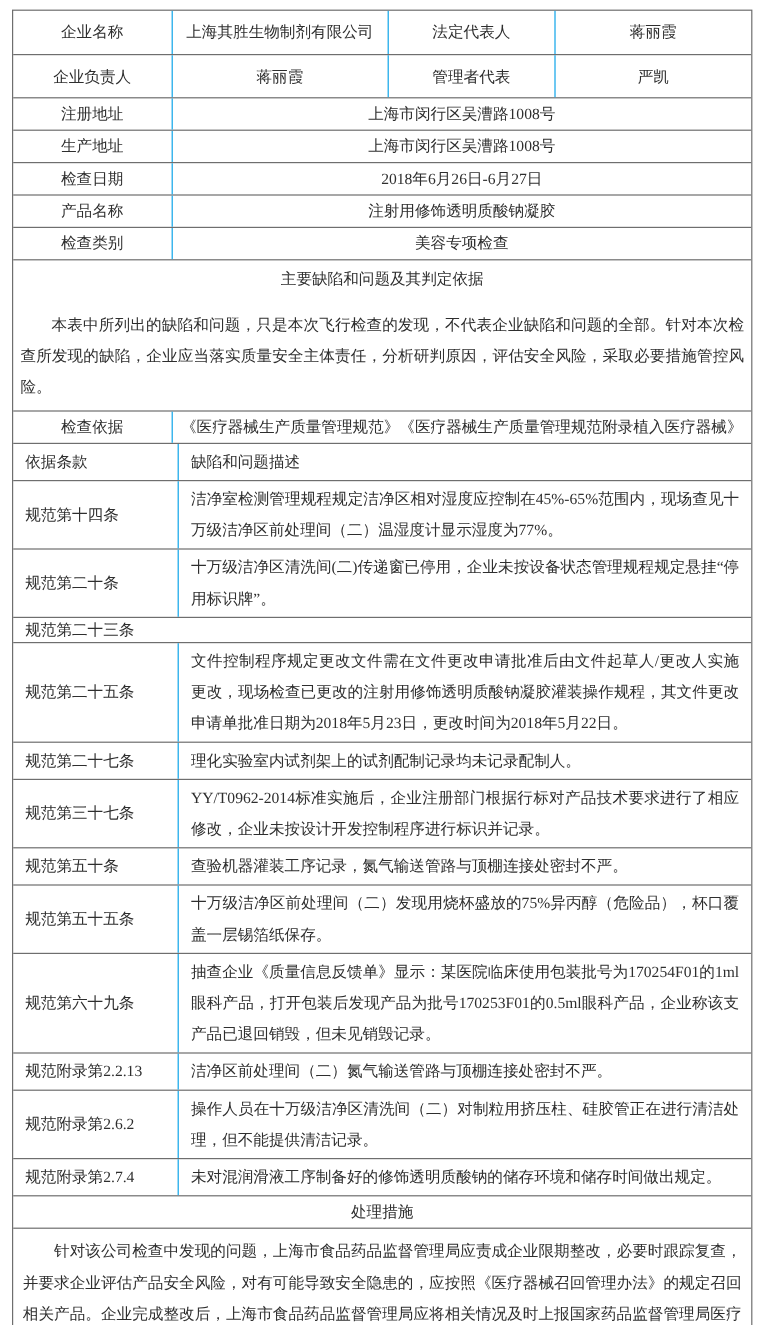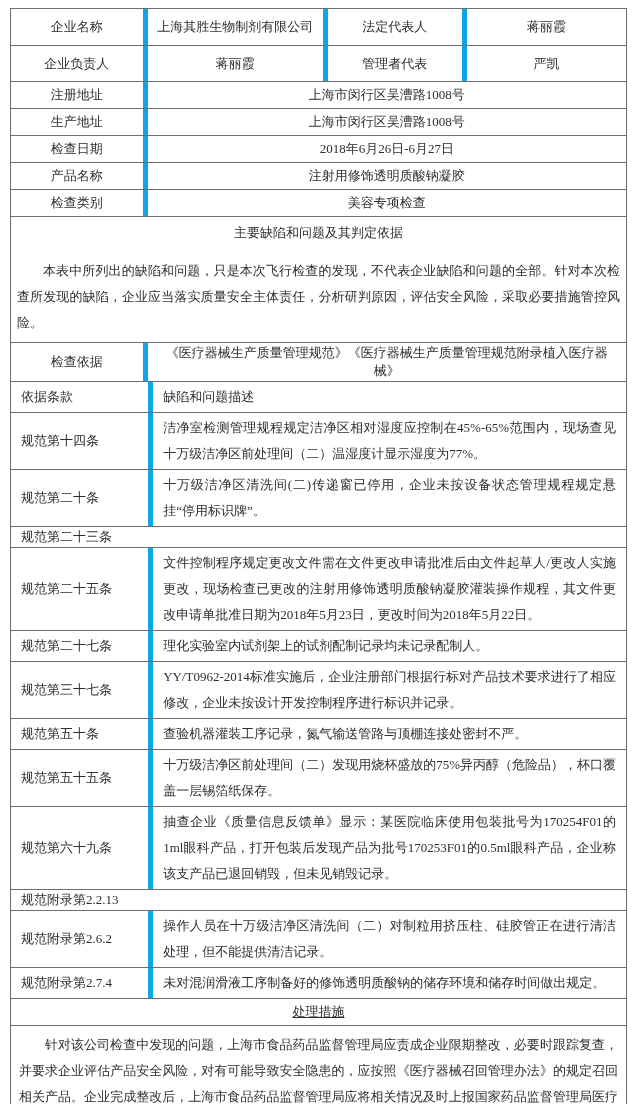--- a/index.html
+++ b/index.html
@@ -9,38 +9,38 @@
     color:#2e2e2e;font-size:13px;
   }
   .tbl{
     position:absolute;left:10px;top:8px;width:617px;
     border:1px solid #6e6e6e;background:#ffffff;
     box-sizing:border-box;
   }
   .r{display:grid;box-sizing:border-box;}
   .r + .r{border-top:1px solid #6e6e6e;}
   .c{box-sizing:border-box;display:flex;align-items:center;min-width:0;}
-  .c + .c{border-left:5px solid #0ea5e9;}
+  .c + .c{border-left:1px solid #0ea5e9;}
   
   .r4{grid-template-columns:21.4% 29.3% 22.6% 26.7%;min-height:36px;}
   .r2{grid-template-columns:21.4% 78.6%;min-height:27px;}
   .rd{grid-template-columns:22.3% 77.7%;}
   .center-c{justify-content:center;text-align:center;padding:1px 6px;}
   .left-c{justify-content:flex-start;text-align:left;padding:1px 10px;}
   .cl{align-items:center;}
   .de{line-height:26px;padding:2px 10px;text-align:justify;}
   .hd-row{min-height:31px;}
   
   .full{display:block;padding:0;}
   .section-title{text-align:center;padding:7px 6px 2px 6px;}
   .intro-par{
     margin:14px 6px 6px 6px;text-indent:2em;line-height:26px;
     text-align:justify;
   }
-  .title-row{min-height:27px;display:flex;align-items:center;justify-content:center;text-align:center;text-decoration:underline;}
+  .title-row{min-height:27px;display:flex;align-items:center;justify-content:center;text-align:center;}
   .body-par{margin:6px 8px 8px 8px;text-indent:2em;line-height:26px;text-align:justify;}
 </style>
 </head>
 <body>
 
 <div class="tbl">
 
   <div class="r r4">
     <div class="c center-c">企业名称</div>
     <div class="c center-c">上海其胜生物制剂有限公司</div>
@@ -120,20 +120,21 @@
   <div class="r rd">
     <div class="c cl left-c">规范第五十五条</div>
     <div class="c de">十万级洁净区前处理间（二）发现用烧杯盛放的75%异丙醇（危险品），杯口覆盖一层锡箔纸保存。</div>
   </div>
   <div class="r rd">
     <div class="c cl left-c">规范第六十九条</div>
     <div class="c de">抽查企业《质量信息反馈单》显示：某医院临床使用包装批号为170254F01的1ml眼科产品，打开包装后发现产品为批号170253F01的0.5ml眼科产品，企业称该支产品已退回销毁，但未见销毁记录。</div>
   </div>
   <div class="r rd">
     <div class="c cl left-c">规范附录第2.2.13</div>
+    <div class="c de">洁净区前处理间（二）氮气输送管路与顶棚连接处密封不严。</div>
   </div>
   <div class="r rd">
     <div class="c cl left-c">规范附录第2.6.2</div>
     <div class="c de">操作人员在十万级洁净区清洗间（二）对制粒用挤压柱、硅胶管正在进行清洁处理，但不能提供清洁记录。</div>
   </div>
   <div class="r rd">
     <div class="c cl left-c">规范附录第2.7.4</div>
     <div class="c de">未对混润滑液工序制备好的修饰透明质酸钠的储存环境和储存时间做出规定。</div>
   </div>
 

